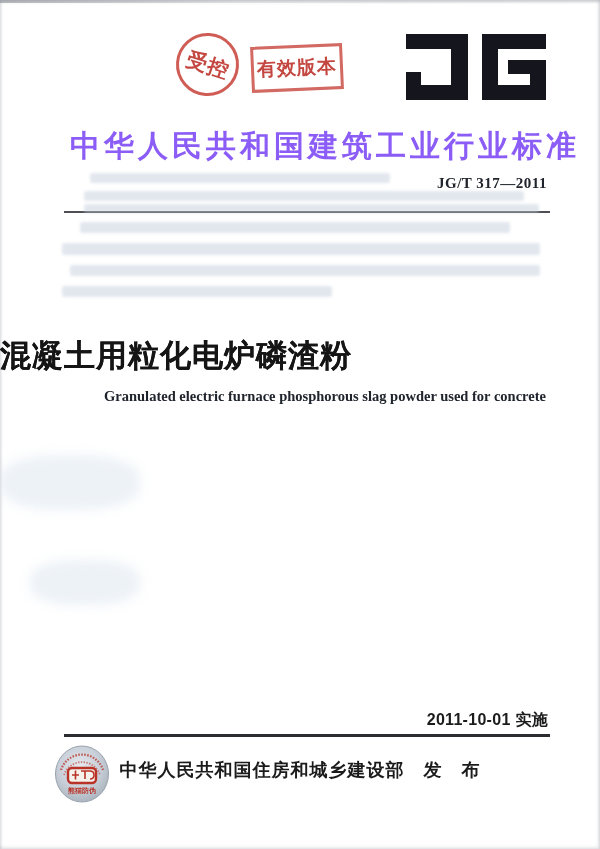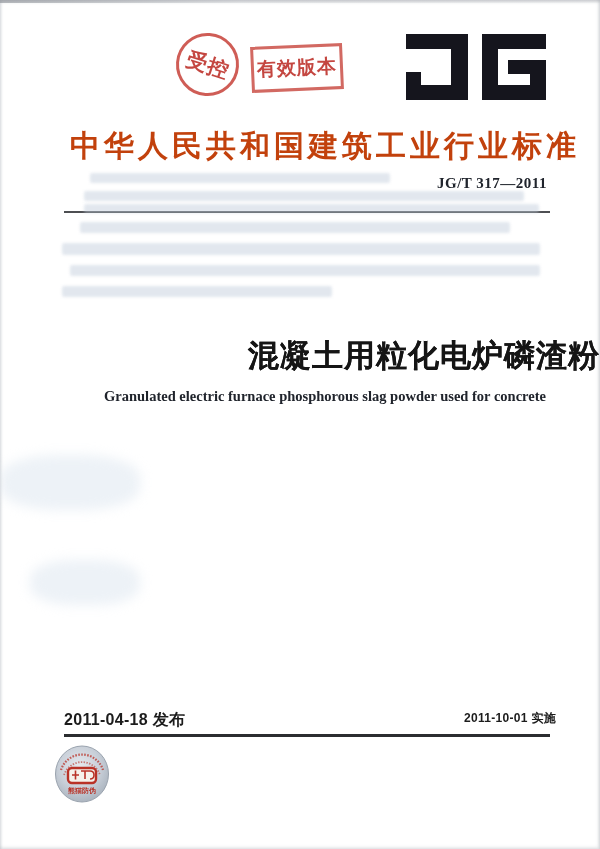--- a/index.html
+++ b/index.html
@@ -28,45 +28,45 @@
     font-size:19px;font-weight:bold;color:rgba(186,38,30,.85);letter-spacing:1px;white-space:nowrap;
   }
 
   
   .jg-logo{left:406px;top:34px;width:140px;height:66px;}
   .jg-logo svg{display:block;width:100%;height:100%;}
 
   
   .std-category{
     left:70px;top:126px;font-size:30px;font-weight:bold;letter-spacing:4px;
-    white-space:nowrap;color:#c2410c;
+    white-space:nowrap;color:#8b5cf6;
   }
   .std-number{
     right:53px;top:175px;font-size:15px;font-weight:bold;
     font-family:"Liberation Serif","DejaVu Serif",serif;color:#20242c;letter-spacing:.5px;
   }
   .rule-1{left:64px;top:211px;width:486px;height:2px;background:#4d4f52;}
 
   
   .ghost{position:absolute;background:rgba(198,208,221,.5);filter:blur(1.6px);border-radius:2px;}
   .smudge{position:absolute;background:rgba(215,226,238,.45);filter:blur(6px);border-radius:40%;}
 
   
   .title-zh{
-    left:0;top:335px;width:600px;text-align:right;font-size:31px;font-weight:bold;
+    left:0;top:335px;width:600px;text-align:left;font-size:31px;font-weight:bold;
     letter-spacing:1px;color:#151515;text-shadow:0 0 .6px #151515;
   }
   .title-en{
     left:0;top:388px;width:600px;text-align:center;font-size:14.5px;font-weight:bold;
     font-family:"Liberation Serif","DejaVu Serif",serif;color:#20242c;padding-left:25px;
   }
 
   
   .date-issue{left:64px;top:710px;font-size:16px;font-weight:bold;letter-spacing:.3px;}
-  .date-impl{right:44px;top:710px;font-size:12px;font-weight:bold;letter-spacing:.3px;}
+  .date-impl{right:52px;top:710px;font-size:16px;font-weight:bold;letter-spacing:.3px;}
   .rule-2{left:64px;top:734px;width:486px;height:2.5px;background:#2b2d30;}
   .publisher{
     left:0;top:758px;width:600px;text-align:center;font-size:18px;font-weight:bold;
     letter-spacing:1px;color:#1b1b1b;
   }
 
   
   .seal{left:52px;top:744px;width:60px;height:62px;}
   .seal svg{display:block;width:100%;height:100%;}
   .edge-top{left:0;top:0;width:600px;height:3px;
@@ -114,23 +114,23 @@
   <div class="ghost" style="left:80px;top:222px;width:430px;height:11px;"></div>
   <div class="ghost" style="left:62px;top:243px;width:478px;height:12px;"></div>
   <div class="ghost" style="left:70px;top:265px;width:470px;height:11px;"></div>
   <div class="ghost" style="left:62px;top:286px;width:270px;height:11px;"></div>
   <div class="smudge" style="left:0px;top:455px;width:140px;height:55px;"></div>
   <div class="smudge" style="left:30px;top:560px;width:110px;height:45px;"></div>
 
   <div class="abs title-zh">混凝土用粒化电炉磷渣粉</div>
   <div class="abs title-en">Granulated electric furnace phosphorous slag powder used for concrete</div>
 
-  <div class="abs date-issue">2011-04-18 发布</div>
   <div class="abs date-impl">2011-10-01 实施</div>
   <div class="abs rule-2"></div>
+  <div class="abs publisher">中华人民共和国住房和城乡建设部　发　布</div>
 
   <div class="abs seal">
     <svg viewBox="0 0 60 62" xmlns="http://www.w3.org/2000/svg">
       <defs>
         <radialGradient id="sealg" cx="45%" cy="38%" r="65%">
           <stop offset="0%" stop-color="#e7eaef"></stop>
           <stop offset="60%" stop-color="#c8cfd8"></stop>
           <stop offset="100%" stop-color="#a9b2bd"></stop>
         </radialGradient>
       </defs>

